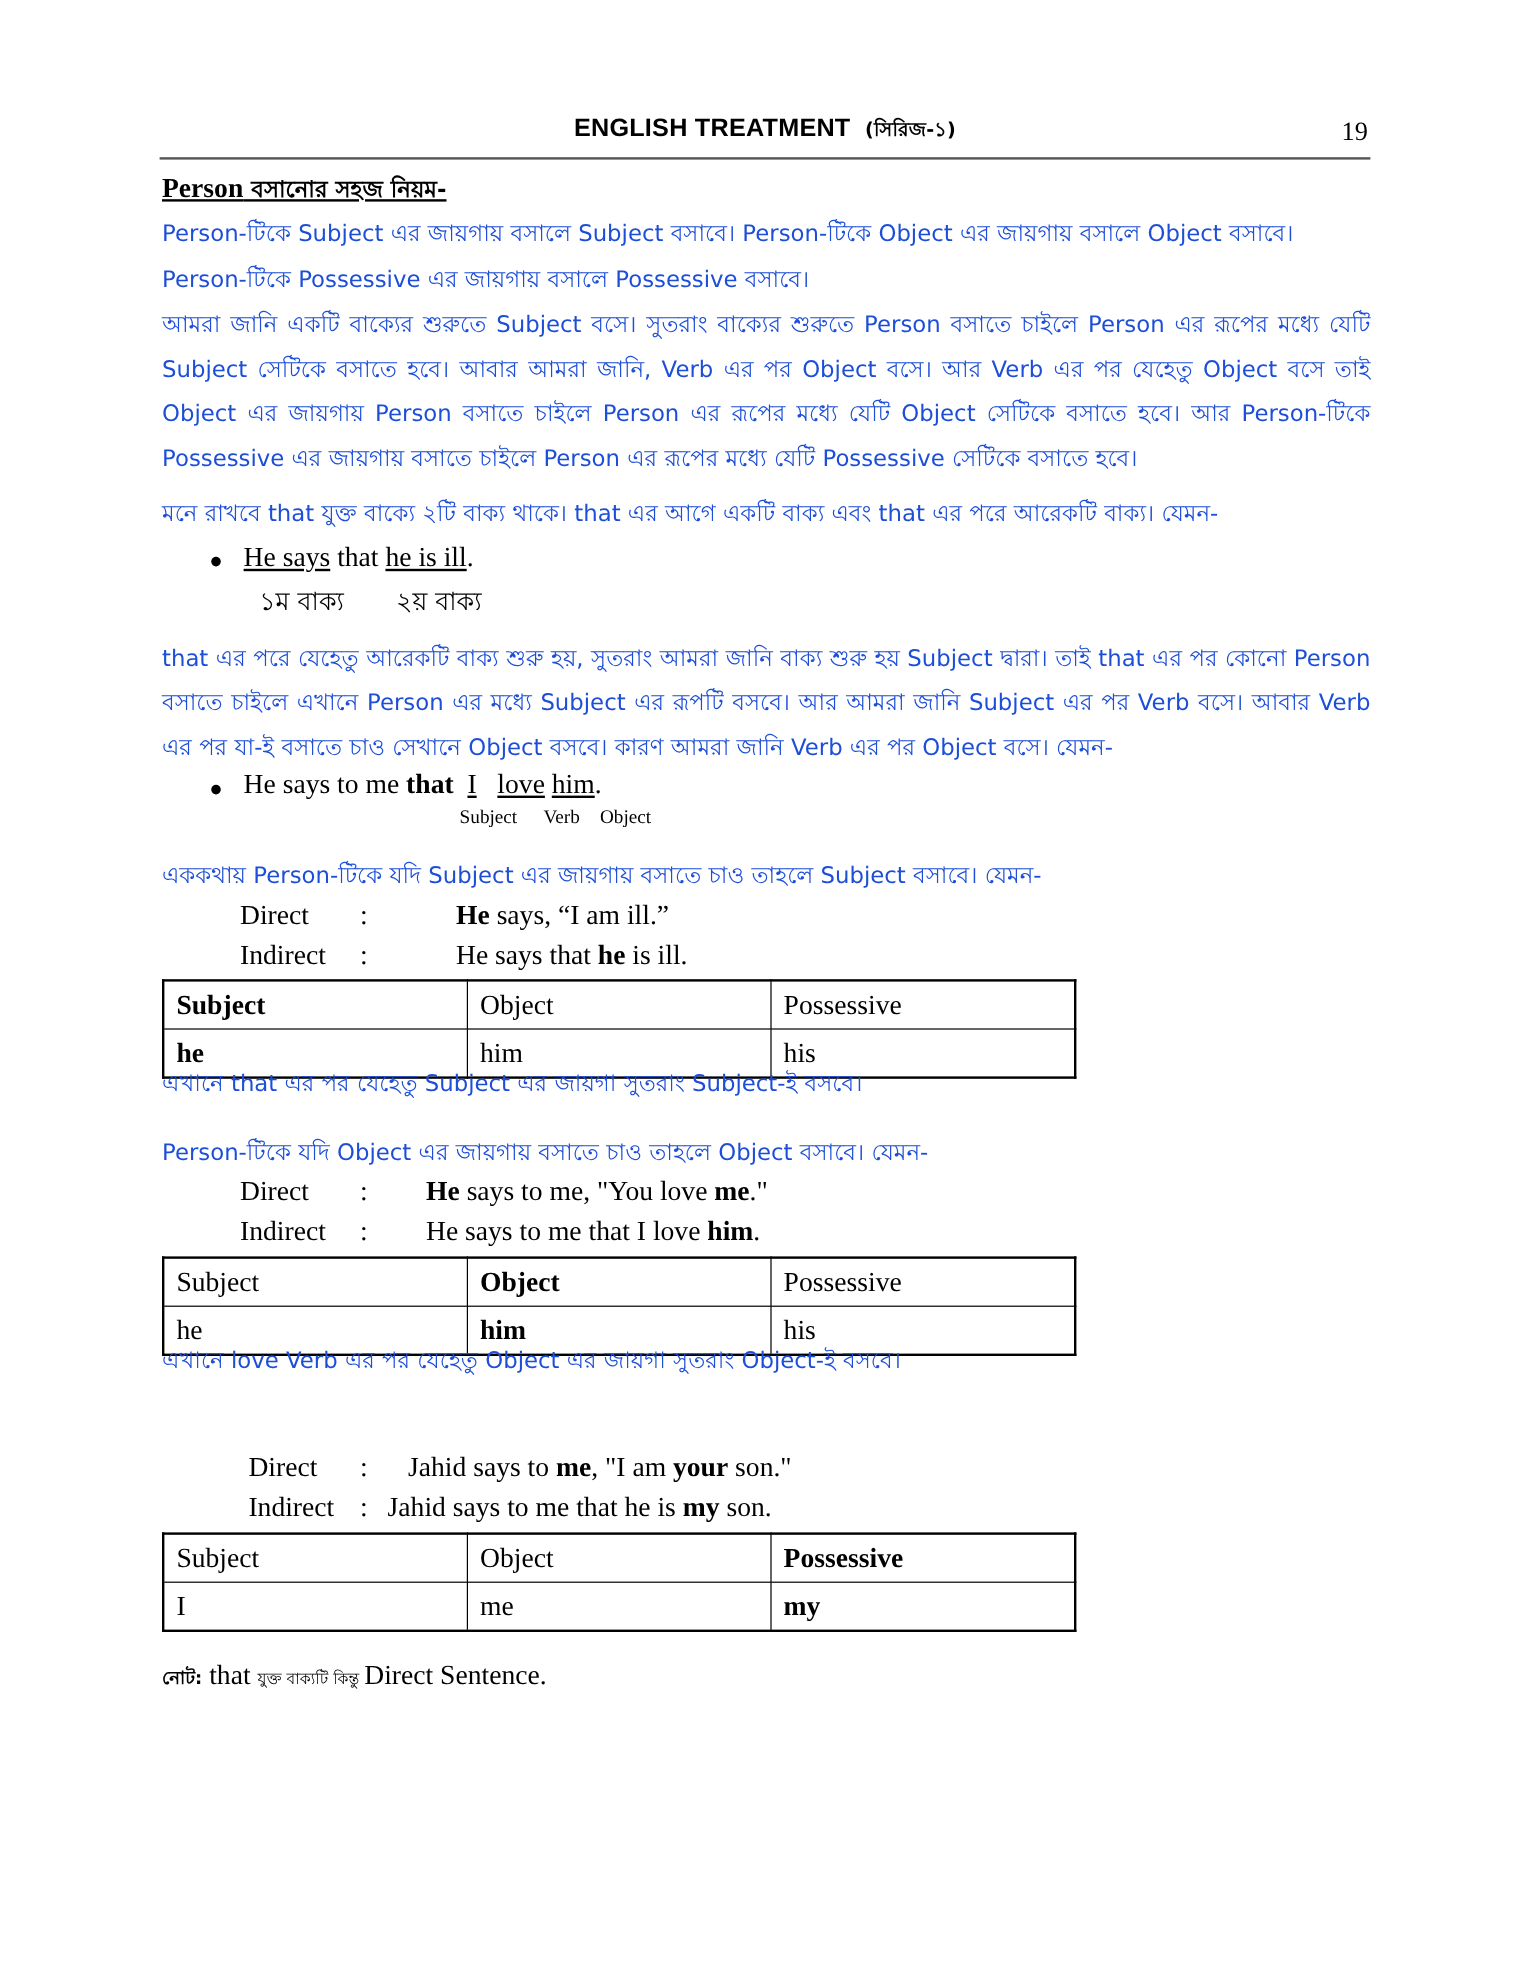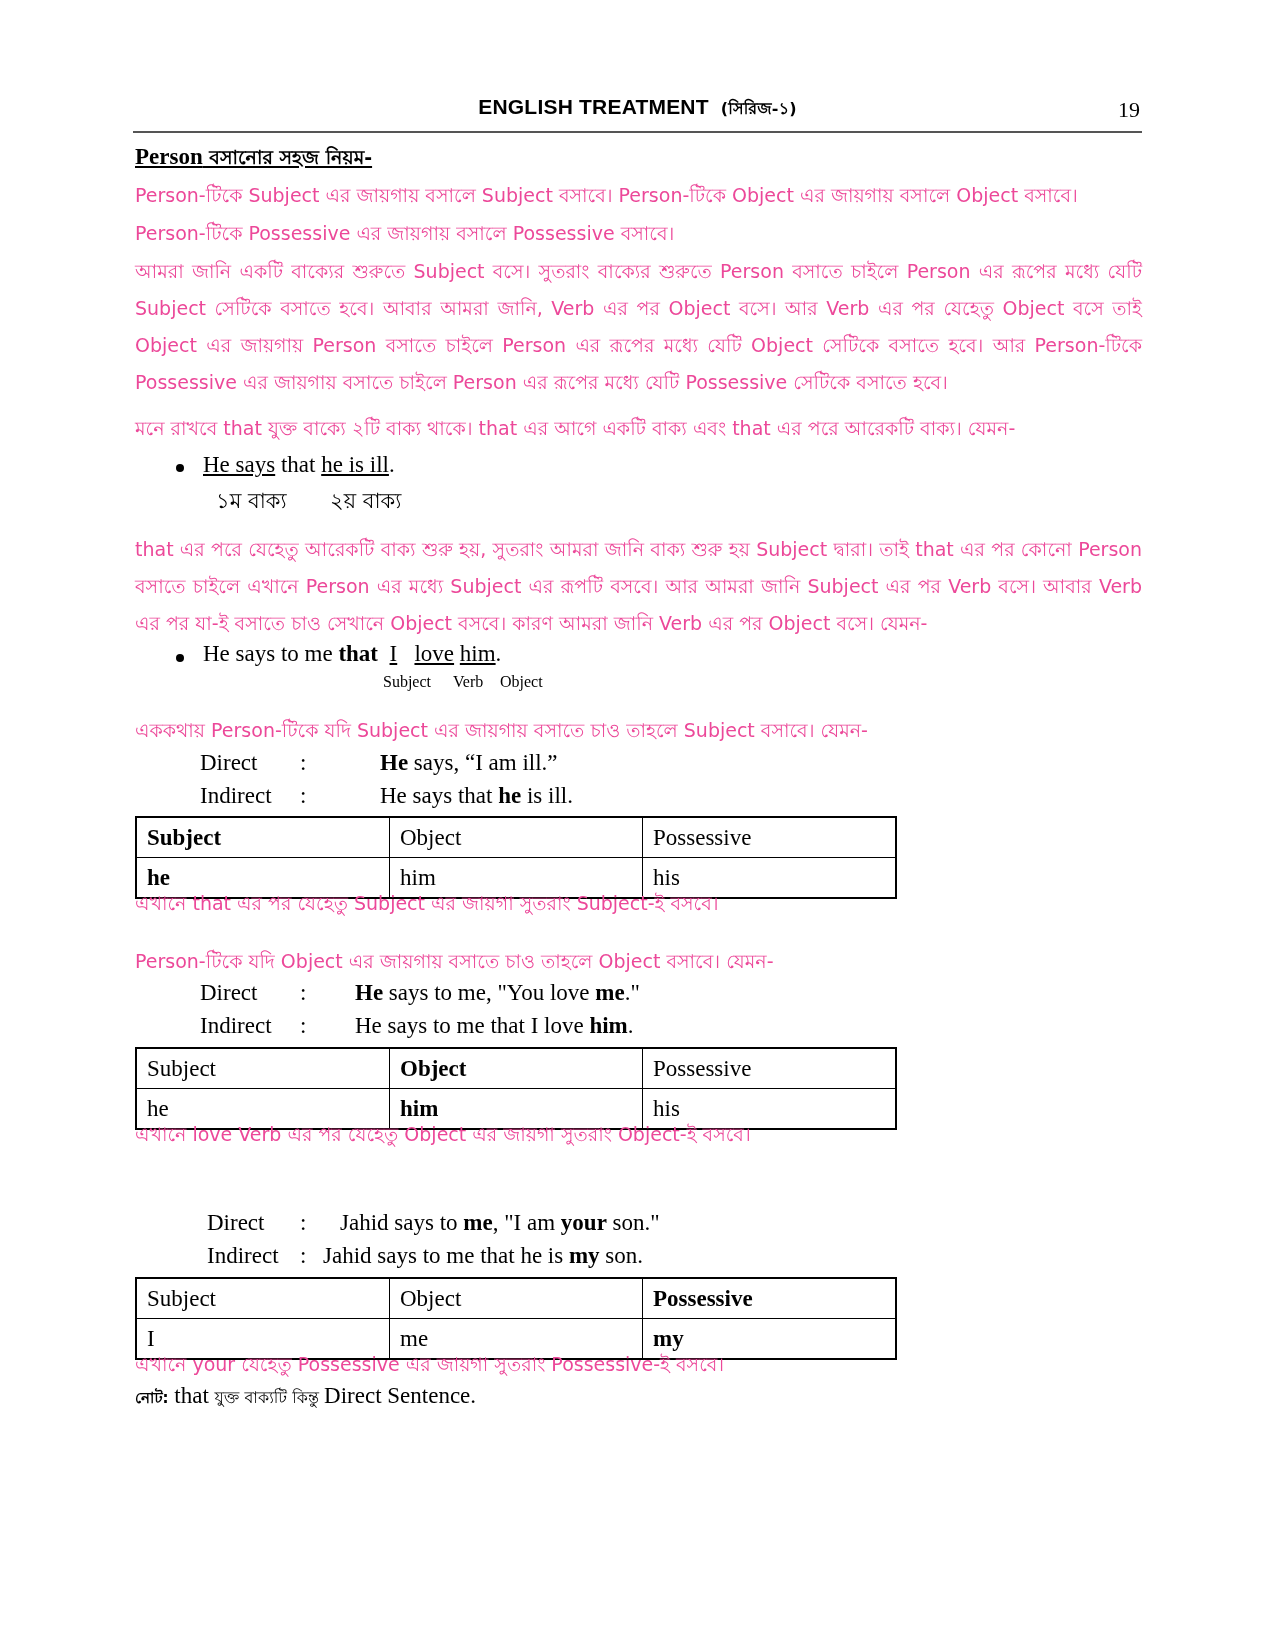--- a/index.html
+++ b/index.html
@@ -61,21 +61,21 @@
     width: 1009px;
     height: 2px;
     background: #555555;
   }
 
   
   .blk {
     position: absolute;
     font-size: 22px;
     line-height: 36px;
-    color: #ec4899;
+    color: #1d4ed8;
   }
   .bn {
     font-family: "DejaVu Sans", "Liberation Sans", sans-serif;
     font-size: 19px;
   }
   .just {
     text-align: justify;
     text-justify: inter-word;
   }
   .sec-title {
@@ -150,21 +150,21 @@
     vertical-align: middle;
   }
   .tbl td.c1 { width: 232px; }
   .tbl td.c2 { width: 232px; }
   .tbl td.c3 { width: 232px; }
   .tbl td.bold { font-weight: bold; }
 
   
   .note { position: absolute; left: 135px; white-space: nowrap; }
   .note .n-bn { font-family: "DejaVu Sans", sans-serif; font-size: 15px; font-weight: bold; }
-  .note .n-bn2 { font-family: "DejaVu Sans", sans-serif; font-size: 16px; }
+  .note .n-bn2 { font-family: "DejaVu Sans", sans-serif; font-size: 13px; }
   .note .n-en { font-family: "Liberation Serif", serif; font-size: 23px; }
 </style>
 </head>
 <body>
 
 <div class="page">
 
   <div class="header">
     <div class="header-title">
       <span>ENGLISH TREATMENT</span><span>&nbsp;&nbsp;</span><span class="ban">(সিরিজ-১)</span>
@@ -284,19 +284,18 @@
       <td class="c3 bold">Possessive</td>
     </tr>
     <tr>
       <td class="c1">I</td>
       <td class="c2">me</td>
       <td class="c3 bold">my</td>
     </tr>
   </tbody>
     </table>
 
-  <div class="para blk bn" style="top:1347px; line-height:34px;">এখানে your যেহেতু Possessive এর জায়গা সুতরাং Possessive-ই বসবে।</div>
 
   <div class="note" style="top:1383px;">
     <span class="n-bn">নোট:</span><span class="n-en"> that </span><span class="n-bn2">যুক্ত বাক্যটি কিন্তু </span><span class="n-en">Direct Sentence.</span>
   </div>
 
 </div>
 
 </body></html>

